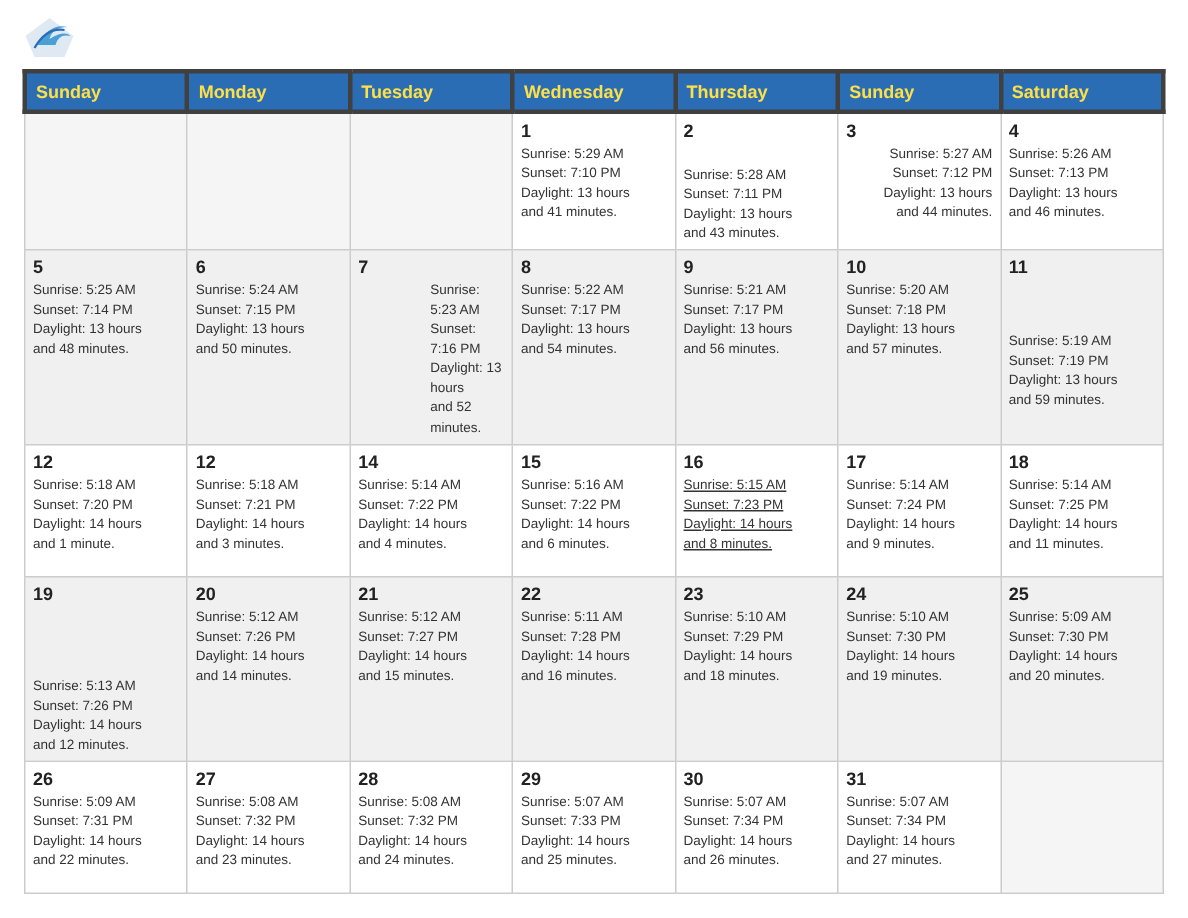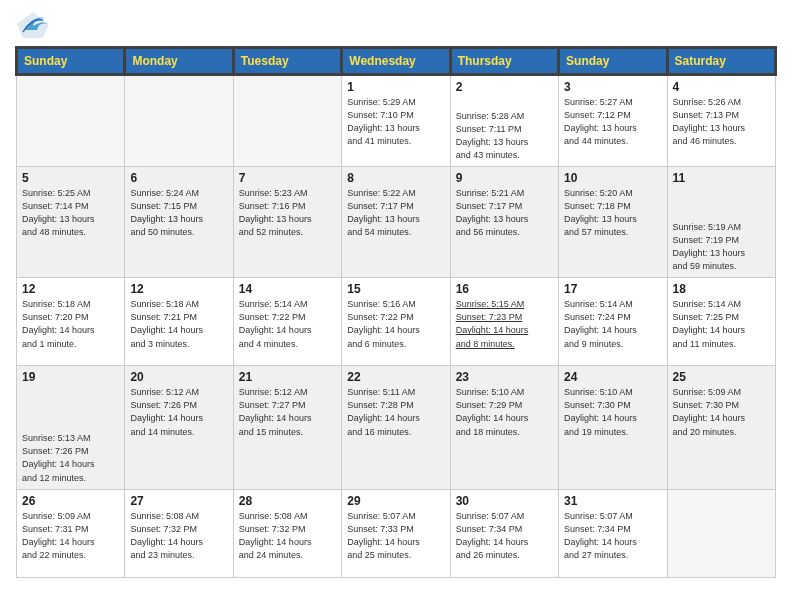--- a/index.html
+++ b/index.html
@@ -148,21 +148,21 @@
           </td>
           <td>
             <div class="day-num">2</div>
             <div class="day-info" style="white-space: pre-line; margin-top: 16px;">Sunrise: 5:28 AM
 Sunset: 7:11 PM
 Daylight: 13 hours
 and 43 minutes.</div>
           </td>
           <td>
             <div class="day-num">3</div>
-            <div class="day-info" style="white-space: pre-line;">Sunrise: 5:27 AM
+            <div class="day-info" style="white-space: pre-line; text-align: right;">Sunrise: 5:27 AM
 Sunset: 7:12 PM
 Daylight: 13 hours
 and 44 minutes.</div>
           </td>
           <td>
             <div class="day-num">4</div>
             <div class="day-info" style="white-space: pre-line;">Sunrise: 5:26 AM
 Sunset: 7:13 PM
 Daylight: 13 hours
 and 46 minutes.</div>
@@ -178,21 +178,21 @@
           </td>
           <td>
             <div class="day-num">6</div>
             <div class="day-info" style="white-space: pre-line;">Sunrise: 5:24 AM
 Sunset: 7:15 PM
 Daylight: 13 hours
 and 50 minutes.</div>
           </td>
           <td>
             <div class="day-num">7</div>
-            <div class="day-info" style="white-space: pre-line;">Sunrise: 5:23 AM
+            <div class="day-info" style="white-space: pre-line; margin-left: 48px;">Sunrise: 5:23 AM
 Sunset: 7:16 PM
 Daylight: 13 hours
 and 52 minutes.</div>
           </td>
           <td>
             <div class="day-num">8</div>
             <div class="day-info" style="white-space: pre-line;">Sunrise: 5:22 AM
 Sunset: 7:17 PM
 Daylight: 13 hours
 and 54 minutes.</div>

